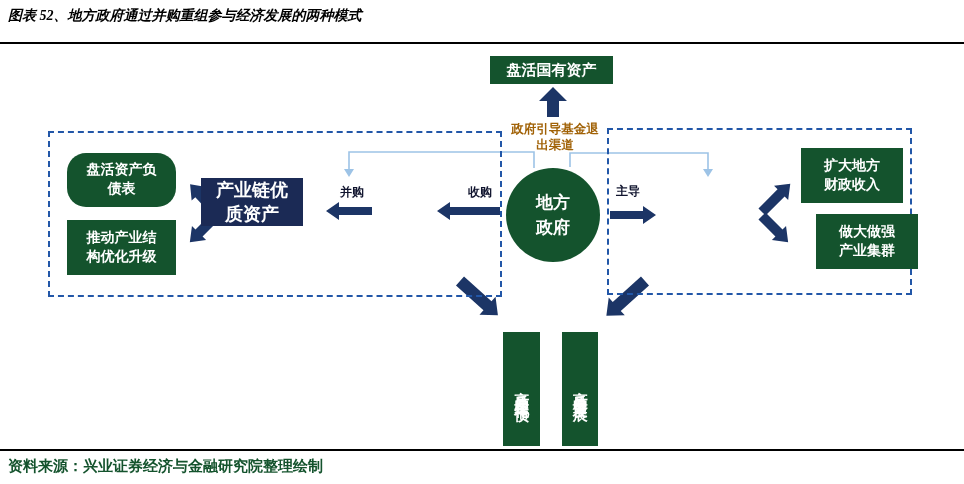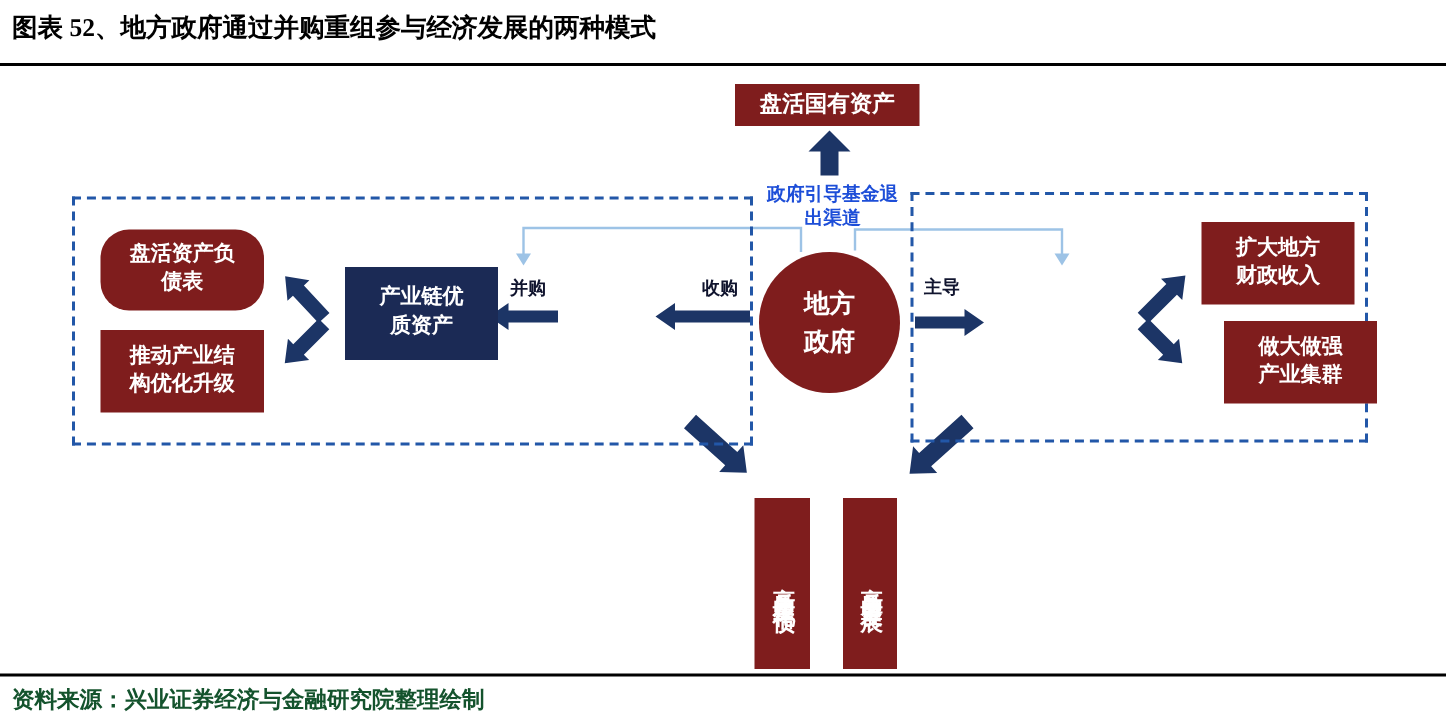--- a/index.html
+++ b/index.html
@@ -1,47 +1,47 @@
 <!DOCTYPE html>
 <html><head>
 <meta charset="utf-8">
 <style>
   html,body{margin:0;padding:0;background:#fff;}
   #stage{
     position:relative;width:964px;height:484px;background:#fff;overflow:hidden;
     font-family:"Liberation Serif","DejaVu Serif",serif;
   }
   .abs{position:absolute;}
-  #title{left:8px;top:7px;font-size:17px;font-weight:bold;color:#000;white-space:nowrap;}
+  #title{left:8px;top:7px;font-size:14px;font-weight:bold;color:#000;white-space:nowrap;font-style:italic;}
   .hrule{left:0;width:964px;height:2px;background:#000;}
   #hr-top{top:42px;}
   #hr-bottom{top:449px;}
   #source{left:8px;top:457px;font-size:15px;font-weight:bold;color:#14532d;white-space:nowrap;}
 
   .box{
     display:flex;align-items:center;justify-content:center;text-align:center;
     color:#fff;font-weight:bold;white-space:pre-line;line-height:1.35;
     box-sizing:border-box;
   }
-  .red{background:#7f1d1d;}
+  .red{background:#14532d;}
   .navy{background:#1b2a55;}
 
   #top-box{left:490px;top:56px;width:123px;height:28px;font-size:15px;}
   #channel-label{left:491px;top:121px;width:128px;text-align:center;font-size:12.5px;
-    font-weight:bold;color:#1d4ed8;white-space:pre-line;line-height:1.3;}
+    font-weight:bold;color:#a16207;white-space:pre-line;line-height:1.3;}
 
   .dashed{border:2px dashed #2257a8;box-sizing:border-box;background:transparent;}
   #dash-left{left:48px;top:131px;width:454px;height:166px;}
   #dash-right{left:607px;top:128px;width:305px;height:167px;}
 
   #gov-circle{left:506px;top:168px;width:94px;height:94px;border-radius:50%;
     font-size:17px;line-height:1.5;}
 
   #listed-box{left:377px;top:177px;width:53px;height:63px;font-size:14px;}
-  #chain-box{left:230px;top:178px;width:102px;height:62px;font-size:14px;}
+  #chain-box{left:201px;top:178px;width:102px;height:48px;font-size:18px;}
   #integration-box{left:663px;top:180px;width:97px;height:60px;font-size:15px;}
 
   #lo1{left:67px;top:153px;width:109px;height:54px;font-size:14px;border-radius:19px;}
   #lo2{left:67px;top:220px;width:109px;height:55px;font-size:14px;}
   #ro1{left:801px;top:148px;width:102px;height:55px;font-size:14px;}
   #ro2{left:801px;top:214px;width:102px;height:55px;font-size:14px;margin-left:15px;}
 
   .vbox{writing-mode:vertical-rl;text-orientation:upright;letter-spacing:4px;
     font-size:15px;}
   #b1{left:503px;top:332px;width:37px;height:114px;}

